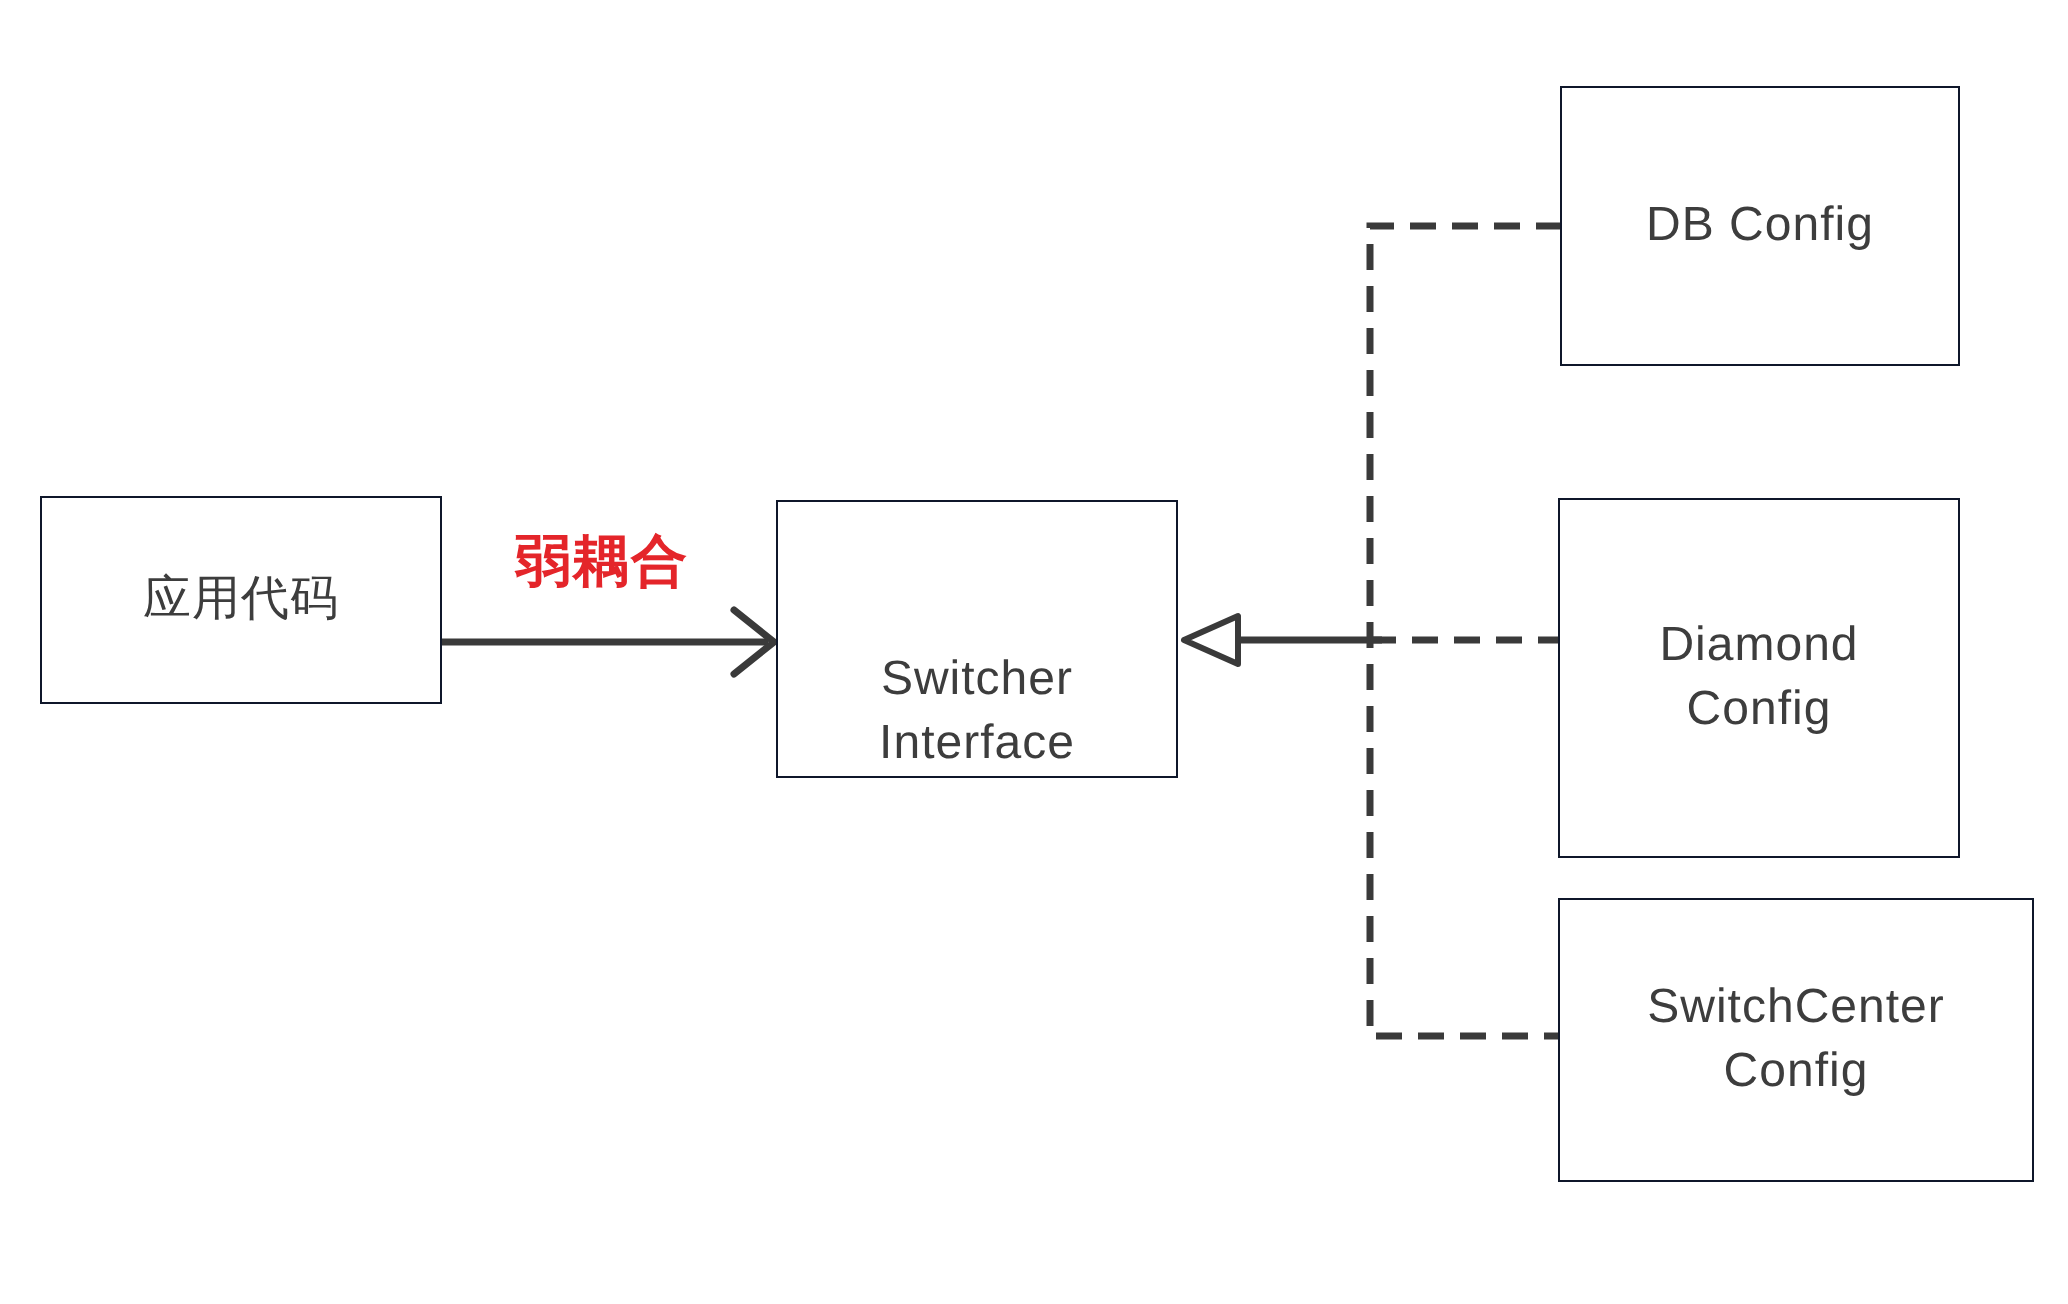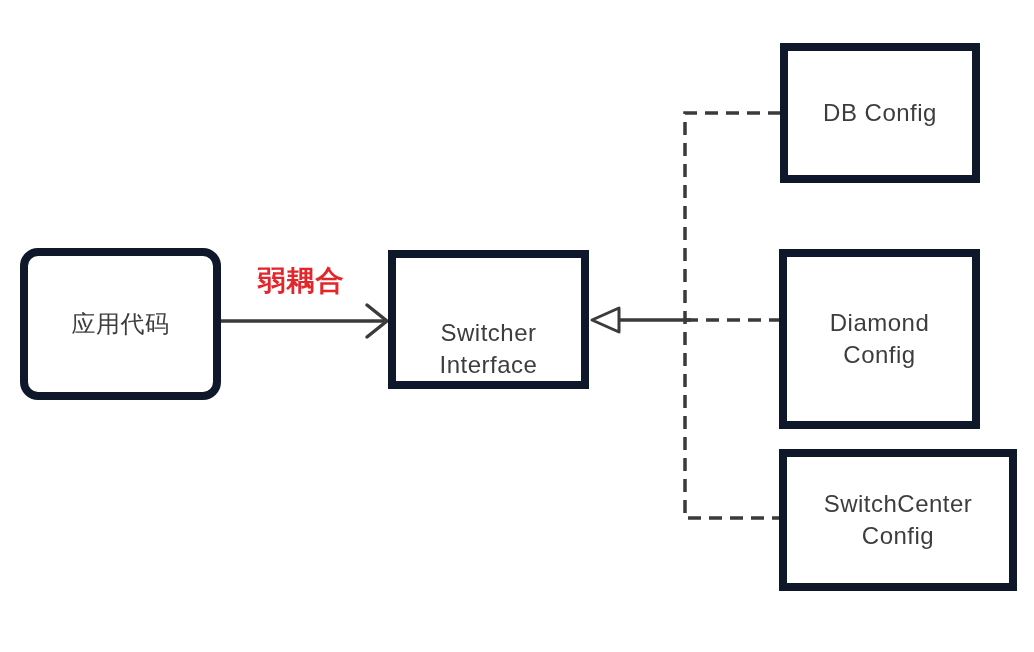--- a/index.html
+++ b/index.html
@@ -42,33 +42,33 @@
   }
   .arrowhead-hollow {
     stroke: #3a3a3a;
     stroke-width: 3;
     fill: #ffffff;
     stroke-linejoin: round;
   }
   .node {
     position: absolute;
     box-sizing: border-box;
-    border: 8px solid #0f172a;
+    border: 1px solid #0f172a;
     background: #ffffff;
     display: flex;
     align-items: center;
     justify-content: center;
     text-align: center;
     color: #3d3d3d;
     font-size: 24px;
     line-height: 32px;
     white-space: pre-line;
     letter-spacing: 0.5px;
   }
-  .node-app-code        { left: 20px;  top: 248px; width: 201px; height: 152px; border-radius: 18px; }
+  .node-app-code        { left: 20px;  top: 248px; width: 201px; height: 104px; }
   .node-switcher        { left: 388px; top: 250px; width: 201px; height: 139px; align-items: flex-end; }
   .node-db-config       { left: 780px; top: 43px;  width: 200px; height: 140px; }
   .node-diamond-config  { left: 779px; top: 249px; width: 201px; height: 180px; }
   .node-switchcenter    { left: 779px; top: 449px; width: 238px; height: 142px; }
   .edge-label {
     position: absolute;
     left: 238px;
     top: 262px;
     width: 126px;
     text-align: center;

